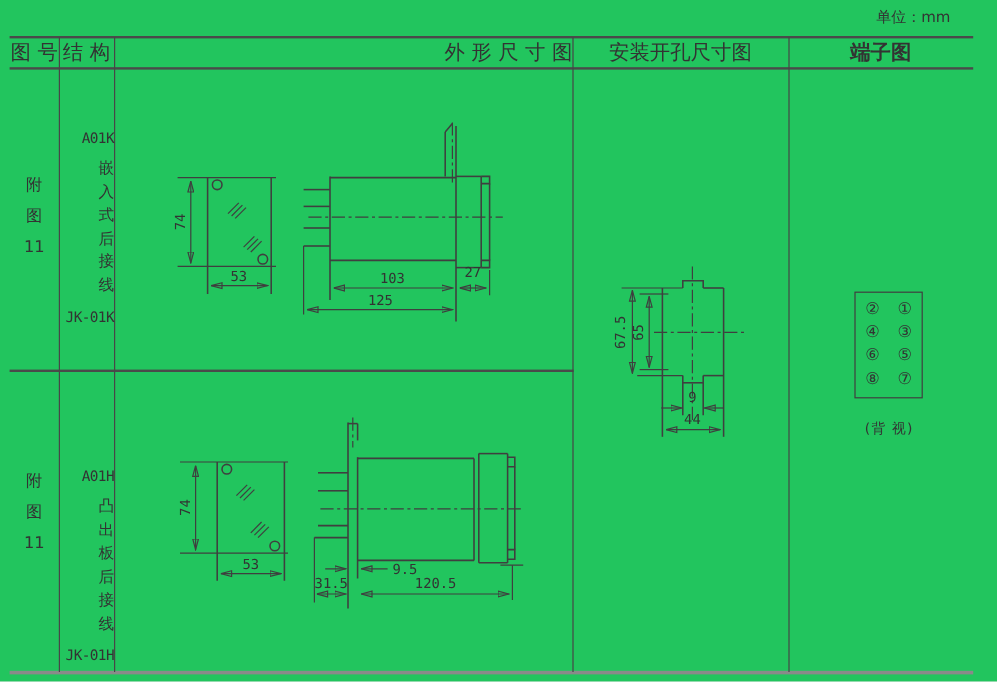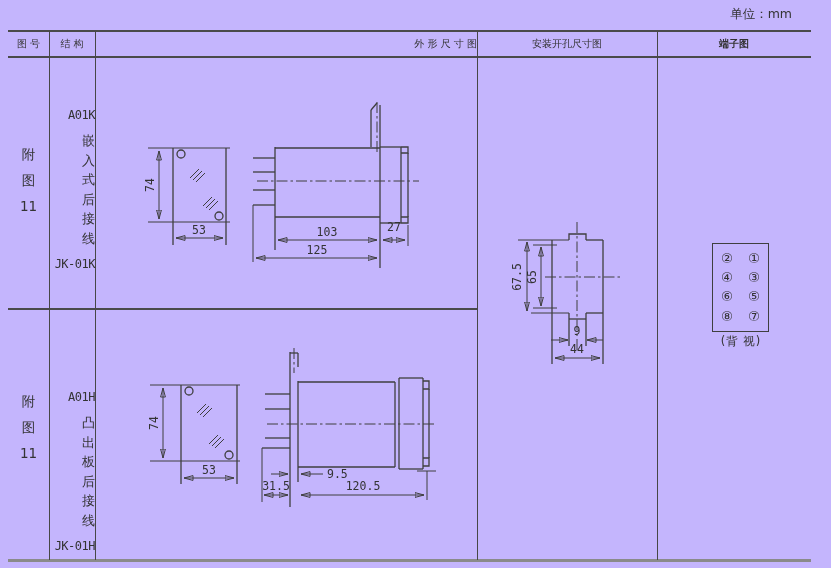--- a/index.html
+++ b/index.html
@@ -1,26 +1,26 @@
 <!DOCTYPE html>
 <html><head>
 <meta charset="utf-8">
 <style>
   html,body{margin:0;padding:0;background:#e8e8e8;}
   .page{
     position:relative; width:831px; height:568px;
-    background:#c4b5fd; overflow:hidden;
+    background:#22c55e; overflow:hidden;
     font-family:"DejaVu Sans", sans-serif; color:#3a3a3a;
   }
   .hl{position:absolute; height:2px; background:#4a4a4a;}
   .hl.bottom{height:2.5px; background:#8a8a8a;}
   .vl{position:absolute; width:1.5px; background:#474747;}
   .hdr{
     position:absolute; top:34px; height:20px; line-height:20px;
-    text-align:center; font-size:10px; color:#333;
+    text-align:center; font-size:17px; color:#333;
   }
   .unit{
     position:absolute; top:6px; left:640px; width:152px;
     text-align:right; font-size:12.5px; color:#333;
   }
   .figcol{
     position:absolute; width:41px; text-align:center;
     font-size:13.5px; line-height:26px; color:#333;
   }
   .figcol span{display:block;}
@@ -39,21 +39,21 @@
   }
   .termbox{
     position:absolute; left:712px; top:243px; width:57px; height:89px;
     border:1.5px solid #3f3f3f; box-sizing:border-box;
     display:flex; flex-direction:column; justify-content:space-evenly;
     padding:2px 8px;
   }
   .termrow{display:flex; justify-content:space-between;}
   .pin{font-size:13.5px; color:#333; line-height:1;}
   .caption{
-    position:absolute; left:700px; top:334px; width:82px;
+    position:absolute; left:700px; top:350px; width:82px;
     text-align:center; font-size:11.5px; color:#333; letter-spacing:1px;
   }
 </style>
 </head>
 <body>
 
 <div class="page">
 
   <div class="unit">单位：mm</div>
 

